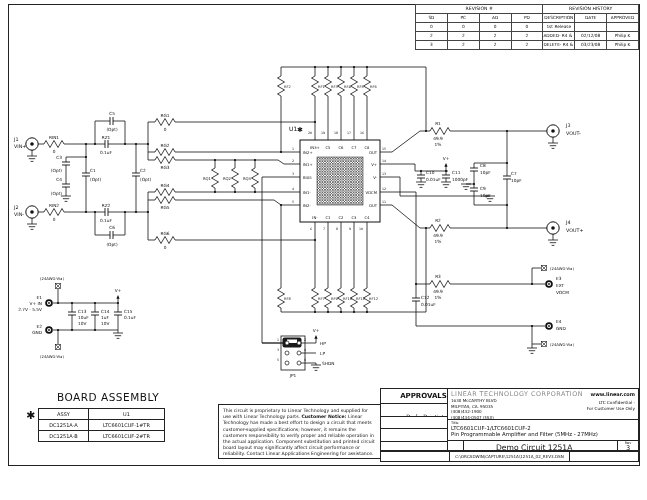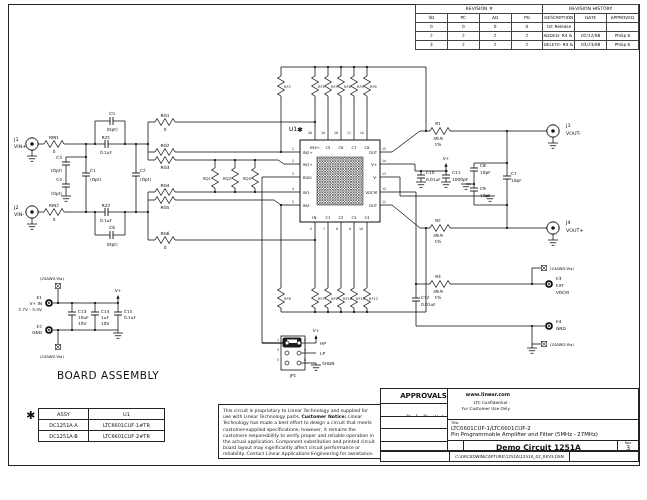--- a/index.html
+++ b/index.html
@@ -8,21 +8,21 @@
   svg{position:absolute;left:0;top:0;}
   svg .t{font-family:"DejaVu Sans",sans-serif;font-size:4.3px;fill:#111;}
   svg .m{text-anchor:middle}svg .e{text-anchor:end}
   svg .s32{font-size:3.2px}svg .s35{font-size:3.5px}svg .s38{font-size:3.8px}
   svg .s48{font-size:4.8px}svg .s6{font-size:6px}svg .s7{font-size:7px}
   
   #rev{position:absolute;left:415px;top:4px;width:224px;border-collapse:collapse;table-layout:fixed;font-size:4.3px;}
   #rev th,#rev td{border:0.5px solid #444;padding:0;text-align:center;height:8px;line-height:1;font-weight:normal;overflow:hidden;white-space:nowrap;}
   #rev .hd{font-size:4.6px;}
   
-  #ba-title{position:absolute;left:57px;top:369px;font-size:10.5px;letter-spacing:0.5px;}
+  #ba-title{position:absolute;left:57px;top:391px;font-size:10.5px;letter-spacing:0.5px;}
   #ba-star{position:absolute;left:26px;top:409px;font-size:11px;}
   #ba{position:absolute;left:38px;top:408px;width:124px;border-collapse:collapse;table-layout:fixed;font-size:5px;}
   #ba th,#ba td{border:0.8px solid #222;text-align:center;height:10px;padding:0;font-weight:normal;white-space:nowrap;}
   
   #notice{position:absolute;left:218px;top:404px;width:153px;height:47px;border:1.4px solid #222;padding:3px 4px;font-size:4.6px;line-height:1.35;background:#fff;}
   
   .blk{position:absolute;border:1px solid #222;background:#fff;box-sizing:border-box;}
   #appr{left:380px;top:388px;width:87px;height:63px;}
   #appr .hdr{height:14px;border-bottom:1px solid #222;text-align:center;font-size:7px;font-weight:bold;line-height:14px;}
   #appr .row{height:11.7px;border-bottom:0.6px solid #222;padding:0 1.5px;overflow:hidden;white-space:nowrap;}
@@ -37,21 +37,21 @@
   #co-name{font-size:6.4px;color:#8b8b8b;letter-spacing:0.5px;white-space:nowrap;}
   .addr{font-size:4.1px;line-height:1.35;}
   #web{font-size:5px;font-weight:bold;}
   .conf{font-size:4.2px;line-height:1.4;}
   #corp .ti{height:19px;border-bottom:0.8px solid #222;padding:0.5px 0 0 3px;}
   .tiny{font-size:3.5px;}
   .tl{font-size:5.4px;line-height:1.25;white-space:nowrap;}
   #corp .doc{height:12px;display:flex;}
   #corp .doc .size{width:14px;border-right:0.6px solid #222;padding-left:1px;}
   #corp .doc .mid{flex:1;padding-left:3px;position:relative;}
-  #docnum{font-size:7.6px;font-weight:bold;position:absolute;left:32px;top:2px;white-space:nowrap;}
+  #docnum{font-size:7.6px;font-weight:normal;position:absolute;left:32px;top:2px;white-space:nowrap;}
   #corp .doc .rev{width:20px;border-left:0.6px solid #222;text-align:center;}
   #revnum{font-size:6.5px;line-height:1;}
   #foot{left:380px;top:451px;width:259px;height:11px;display:flex;}
   #foot>div{overflow:hidden;white-space:nowrap;}
   #foot .d{width:66px;border-right:0.6px solid #222;padding:1px 0 0 2px;}
   #foot .f{flex:1;text-align:center;padding-top:2px;font-size:4.1px;}
   #foot .s{width:66px;border-left:0.6px solid #222;padding:1px 0 0 2px;}
 </style>
 </head>
 <body>
@@ -513,20 +513,27 @@
 <div id="appr" class="blk">
   <div class="hdr">APPROVALS</div>
   <div class="row"><span class="lab">DRAWN:</span> <span class="script">Rudy Bautista</span></div>
   <div class="row"><span class="lab">ENGINEER:</span> <span class="val">Philip K.</span></div>
   <div class="row"><span class="lab">APPROVED:</span> <span class="val"></span></div>
   <div class="row"><span class="lab">CHECKED:</span> <span class="val"></span></div>
 </div>
 
 <div id="corp" class="blk">
   <div class="co">
+    <div class="l">
+      <div id="co-name">LINEAR TECHNOLOGY CORPORATION</div>
+      <div class="addr">1630 McCARTHY BLVD</div>
+      <div class="addr">MILPITAS, CA. 95035</div>
+      <div class="addr">(408)432-1900</div>
+      <div class="addr">(408)434-0507 (FAX)</div>
+    </div>
     <div class="r">
       <div id="web">www.linear.com</div>
       <div class="conf" style="margin-top:3px">LTC Confidential -</div>
       <div class="conf">For Customer Use Only</div>
     </div>
   </div>
   <div class="ti">
     <div class="tiny">Title</div>
     <div class="tl">LTC6601CUF-1/LTC6601CUF-2</div>
     <div class="tl">Pin Programmable Amplifier and Filter (5MHz - 27MHz)</div>

